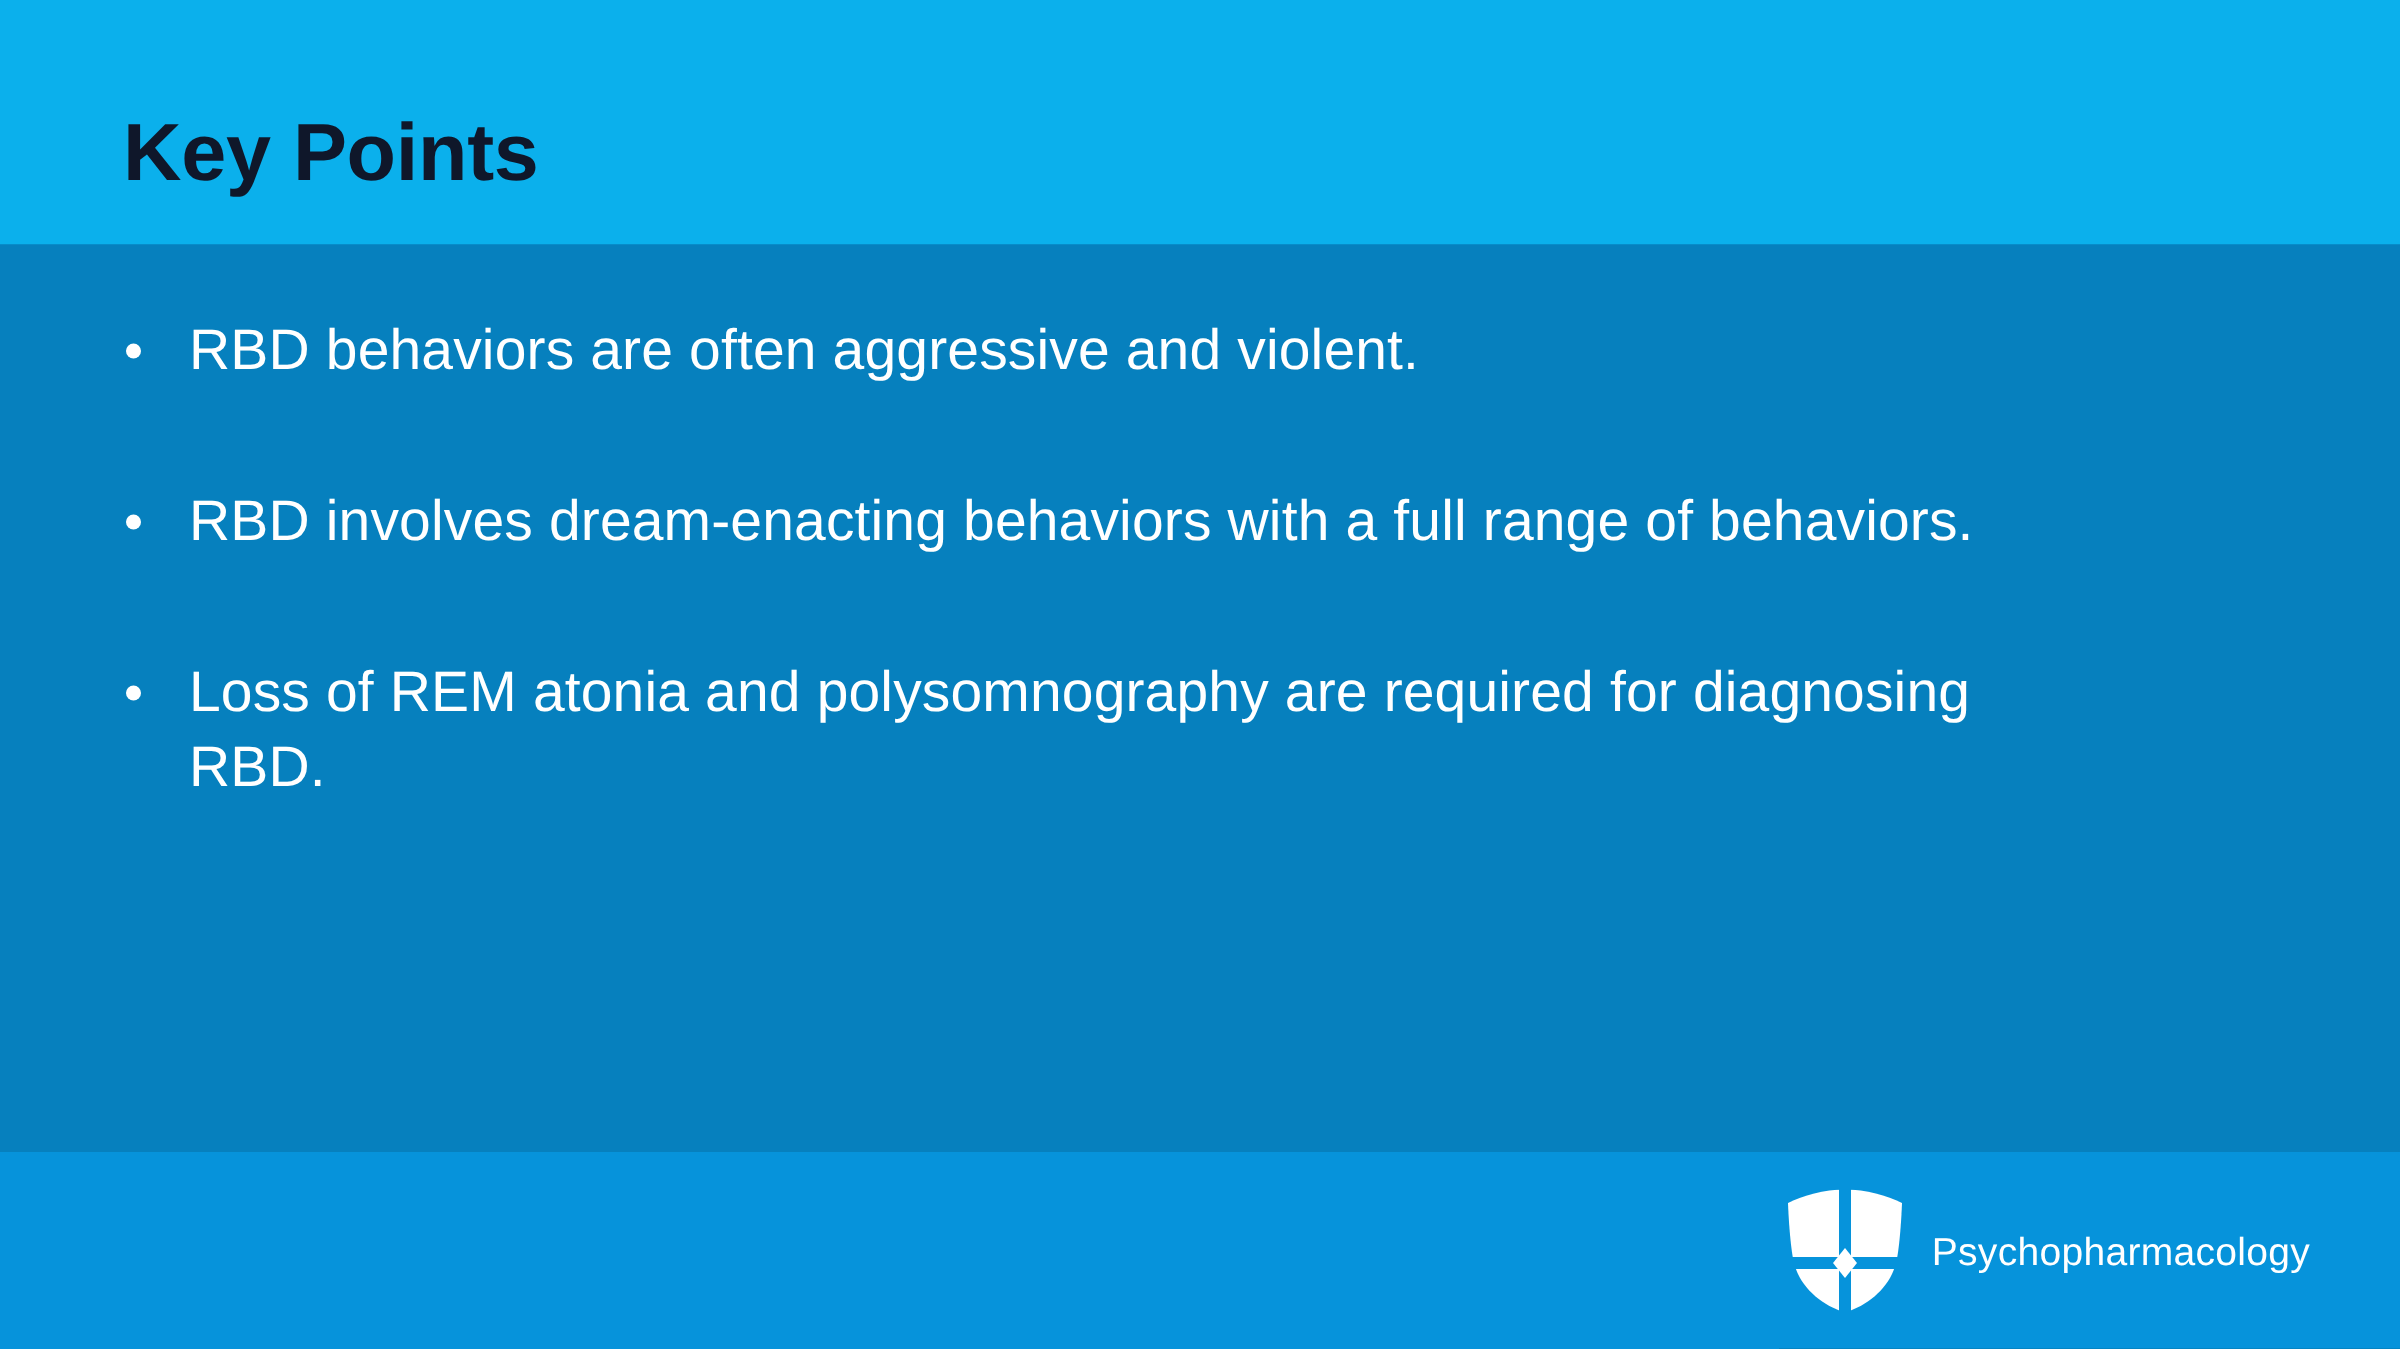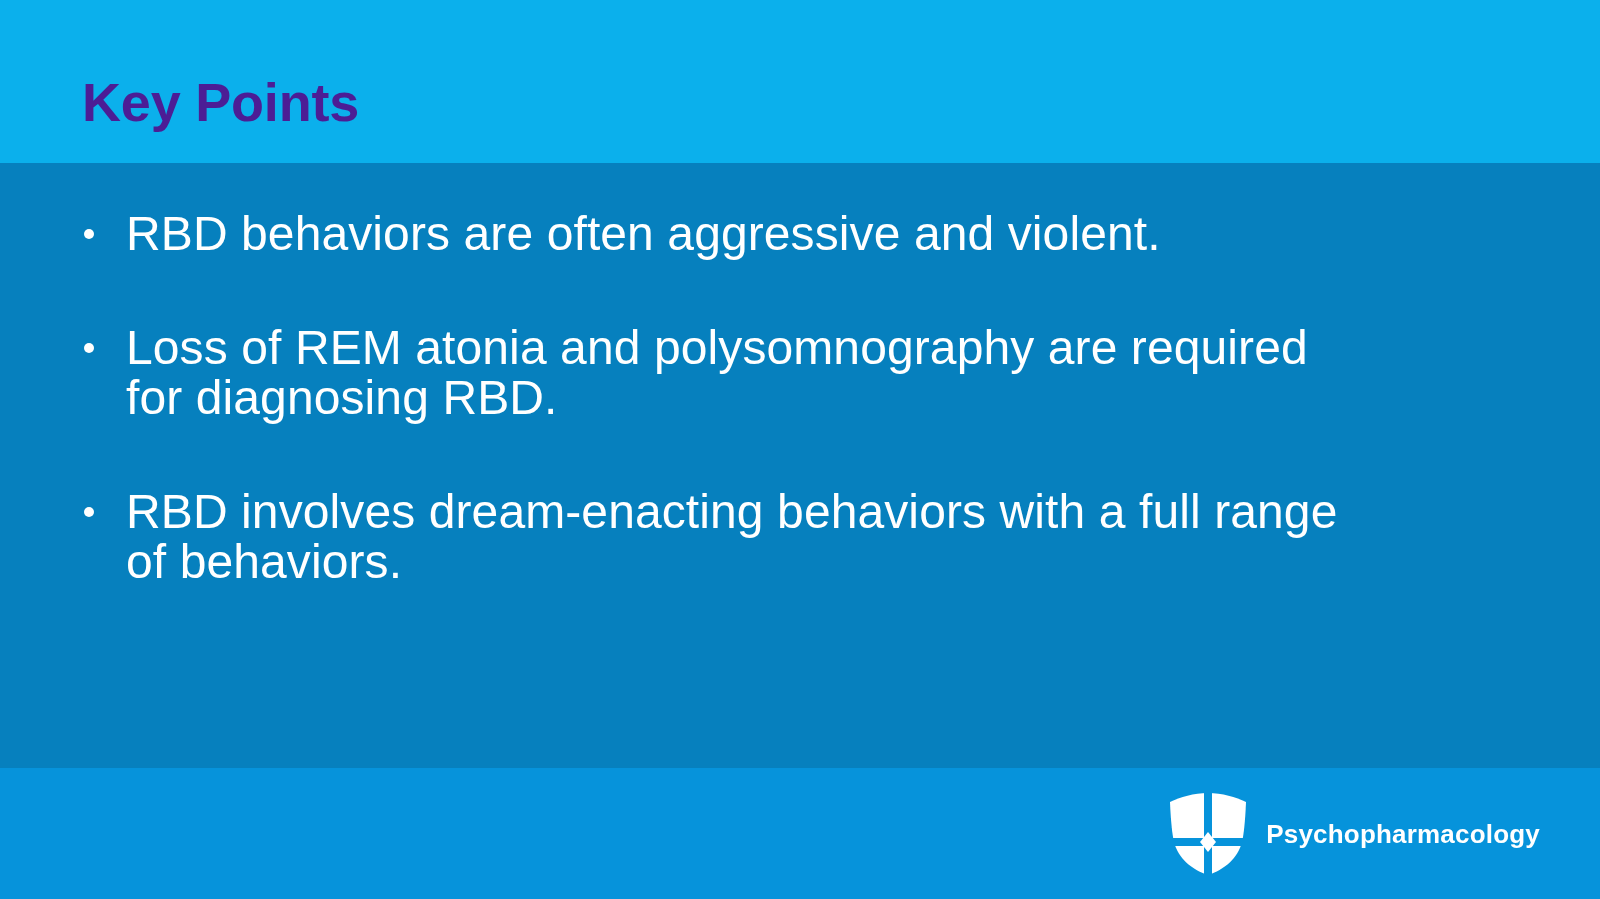--- a/index.html
+++ b/index.html
@@ -30,21 +30,21 @@
     position: relative;
   }
   .slide-title {
     position: absolute;
     left: 82px;
     top: 70px;
     margin: 0;
     font-size: 54px;
     line-height: 64px;
     font-weight: bold;
-    color: #4c1d95;
+    color: #0f172a;
     letter-spacing: -0.2px;
     white-space: nowrap;
   }
 
   
   .slide-body {
     flex: 1 1 auto;
     position: relative;
     background: #0680be;
     padding: 0;
@@ -56,21 +56,21 @@
     position: absolute;
     left: 80px;
     top: 46px;
     width: 1290px;
   }
   .bullet-item {
     position: relative;
     padding-left: 46px;
     margin: 0 0 64px 0;
     color: #ffffff;
-    font-size: 48px;
+    font-size: 38px;
     line-height: 50px;
     font-weight: normal;
     letter-spacing: 0.1px;
   }
   .bullet-item:last-child {
     margin-bottom: 0;
   }
   .bullet-marker {
     position: absolute;
     left: 4px;
@@ -103,21 +103,21 @@
   .brand-shield {
     width: 80px;
     height: 84px;
     display: block;
     flex: 0 0 auto;
   }
   .brand-name {
     color: #ffffff;
     font-size: 26px;
     line-height: 32px;
-    font-weight: bold;
+    font-weight: normal;
     letter-spacing: 0.2px;
   }
   .brand-name-line {
     display: block;
     white-space: nowrap;
   }
 </style>
 </head>
 <body>
 
@@ -130,26 +130,26 @@
   <div class="slide-body">
     <ul class="bullet-list">
 
       <li class="bullet-item">
         <span class="bullet-marker"></span>
         <span class="bullet-text">RBD behaviors are often aggressive and violent.</span>
       </li>
 
       <li class="bullet-item">
         <span class="bullet-marker"></span>
-        <span class="bullet-text">Loss of REM atonia and polysomnography are required for diagnosing RBD.</span>
+        <span class="bullet-text">RBD involves dream-enacting behaviors with a full range of behaviors.</span>
       </li>
 
       <li class="bullet-item">
         <span class="bullet-marker"></span>
-        <span class="bullet-text">RBD involves dream-enacting behaviors with a full range of behaviors.</span>
+        <span class="bullet-text">Loss of REM atonia and polysomnography are required for diagnosing RBD.</span>
       </li>
 
     </ul>
   </div>
 
   <div class="slide-footer">
     <div class="brand-logo">
 
       <svg class="brand-shield" viewBox="0 0 80 84">
         <defs>

